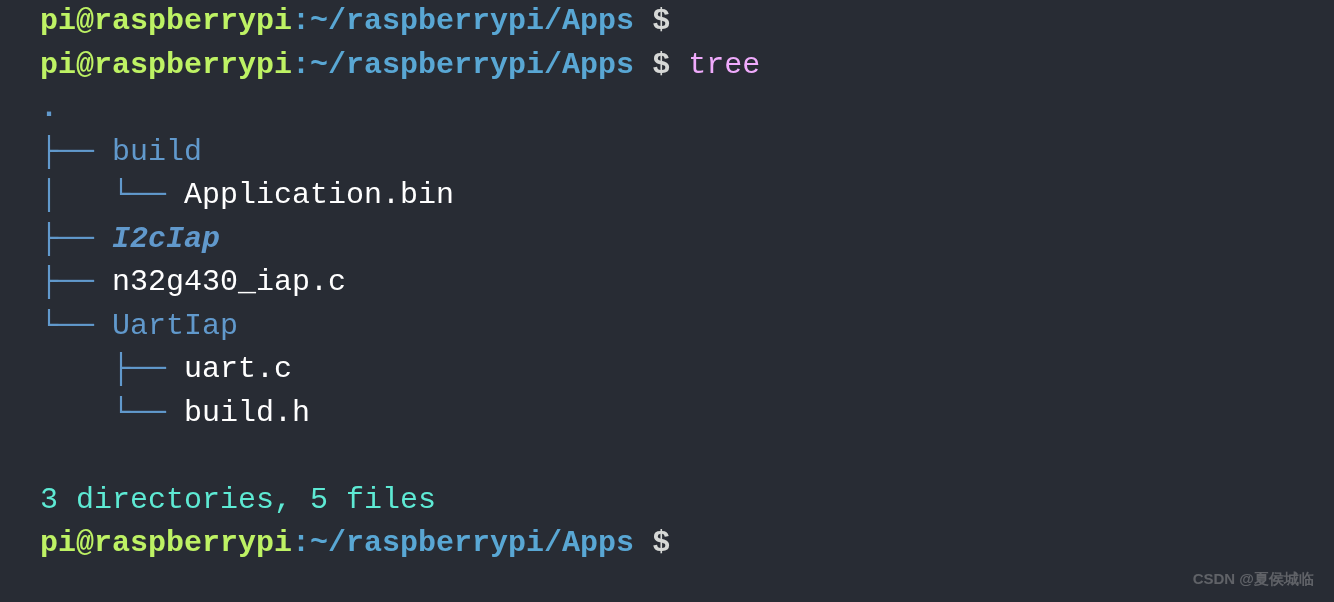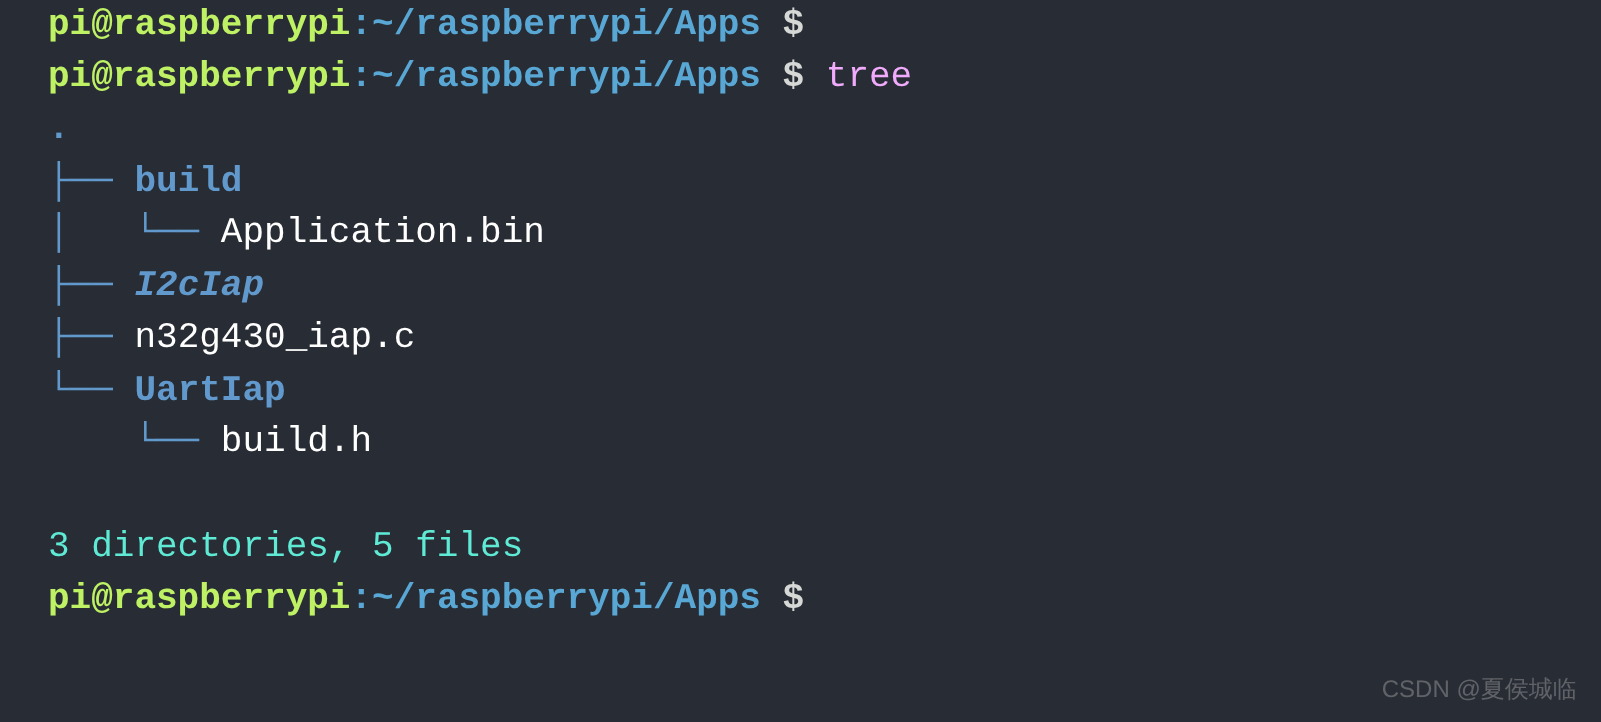--- a/index.html
+++ b/index.html
@@ -44,21 +44,21 @@
       font-weight: bold;
     }
     .command {
       color: #f0abfc;
     }
     .tree-char {
       color: #6199cc;
     }
     .dir-name {
       color: #6199cc;
-      font-weight: bold;
+      font-weight: normal;
     }
     .file-name {
       color: #ffffff;
     }
     .exec-name {
       color: #6199cc;
       font-weight: bold;
       font-style: italic;
     }
     .summary {
@@ -66,23 +66,23 @@
     }
     .dot {
       color: #6199cc;
       font-weight: bold;
     }
     .watermark {
       position: absolute;
       bottom: 12px;
       right: 20px;
       color: rgba(200, 200, 200, 0.35);
-      font-size: 20px;
+      font-size: 15px;
       font-family: sans-serif;
-      font-weight: normal;
+      font-weight: bold;
     }
   </style>
 </head>
 <body>
 
 <div class="terminal">
 
   <div class="line"><span class="user">pi@raspberrypi</span><span class="colon">:</span><span class="path">~/raspberrypi/Apps</span><span class="dollar"> $</span><span class="command"></span></div>
 
   <div class="line"><span class="user">pi@raspberrypi</span><span class="colon">:</span><span class="path">~/raspberrypi/Apps</span><span class="dollar"> $</span><span class="command"> tree</span></div>
@@ -93,20 +93,21 @@
 
   <div class="line"><span class="tree-char">│   └── </span><span class="file-name">Application.bin</span></div>
 
 
   <div class="line"><span class="tree-char">├── </span><span class="exec-name">I2cIap</span></div>
 
   <div class="line"><span class="tree-char">├── </span><span class="file-name">n32g430_iap.c</span></div>
 
   <div class="line"><span class="tree-char">└── </span><span class="dir-name">UartIap</span></div>
 
+  <div class="line"><span class="tree-char">    ├── </span><span class="file-name">uart.c</span></div>
 
   <div class="line"><span class="tree-char">    └── </span><span class="file-name">build.h</span></div>
 
   <div class="line">&nbsp;</div>
 
   <div class="line"><span class="summary">3 directories, 5 files</span></div>
 
   <div class="line"><span class="user">pi@raspberrypi</span><span class="colon">:</span><span class="path">~/raspberrypi/Apps</span><span class="dollar"> $</span></div>
 
 </div>

